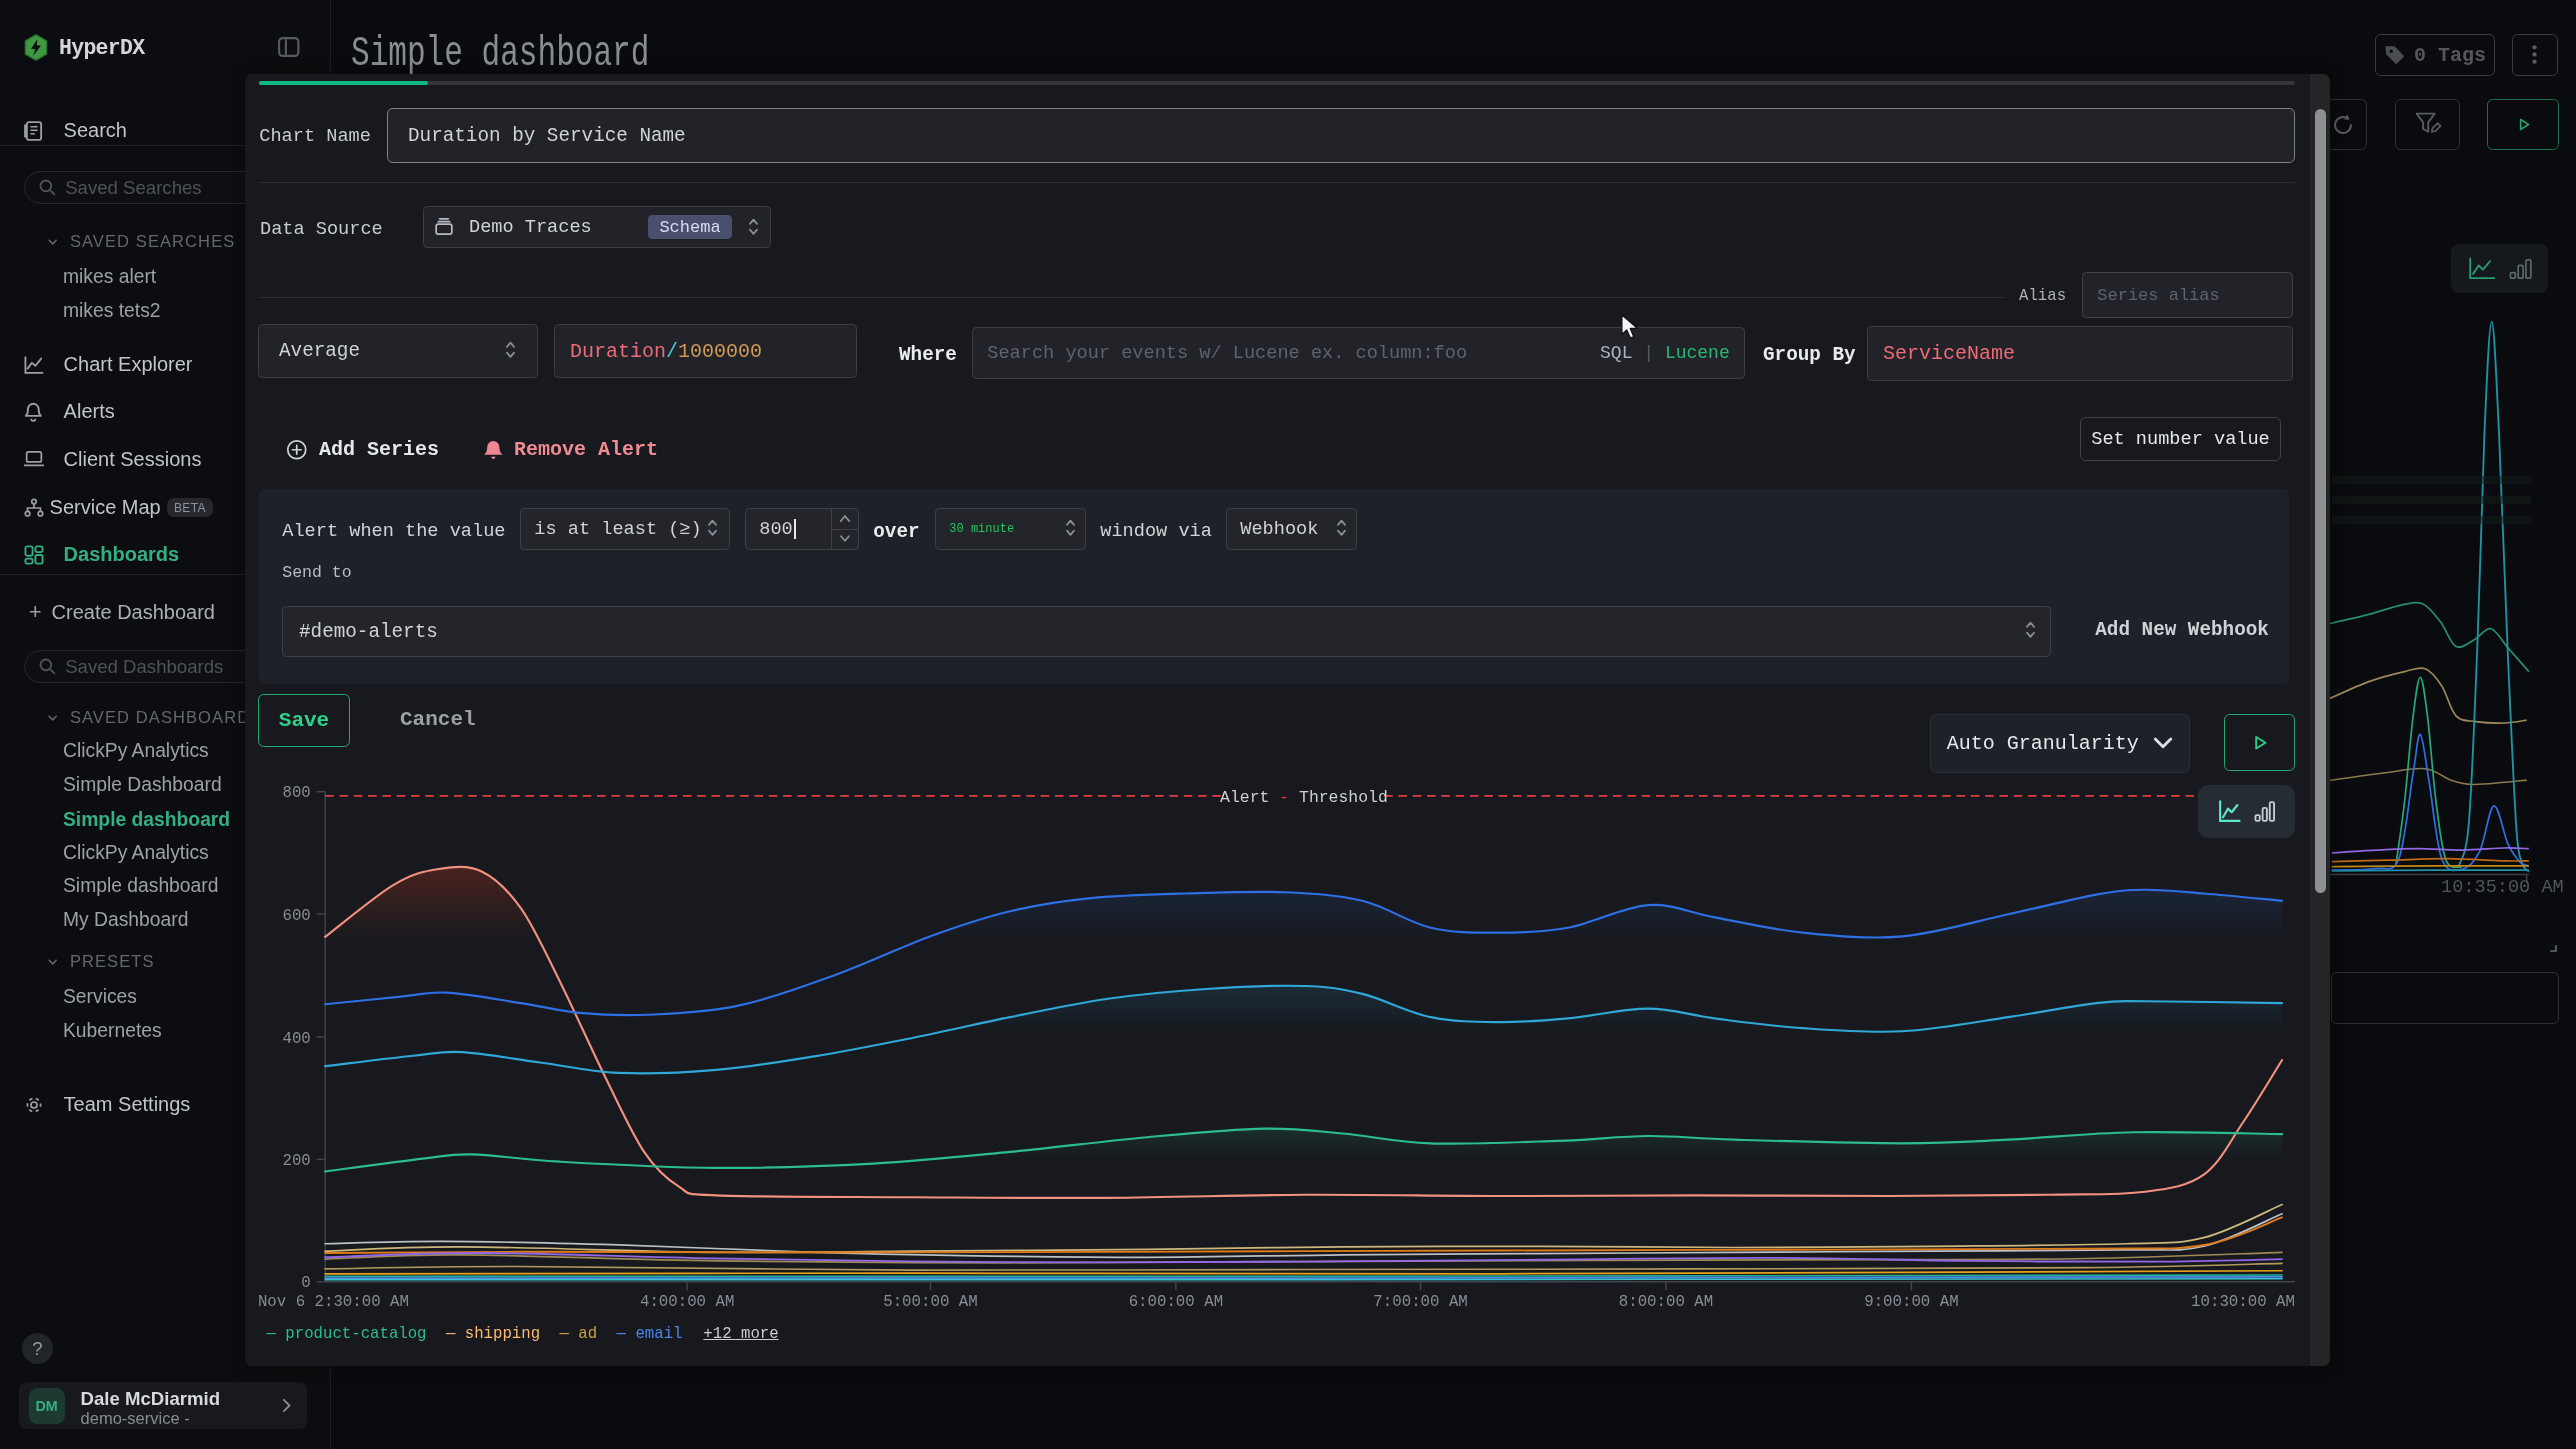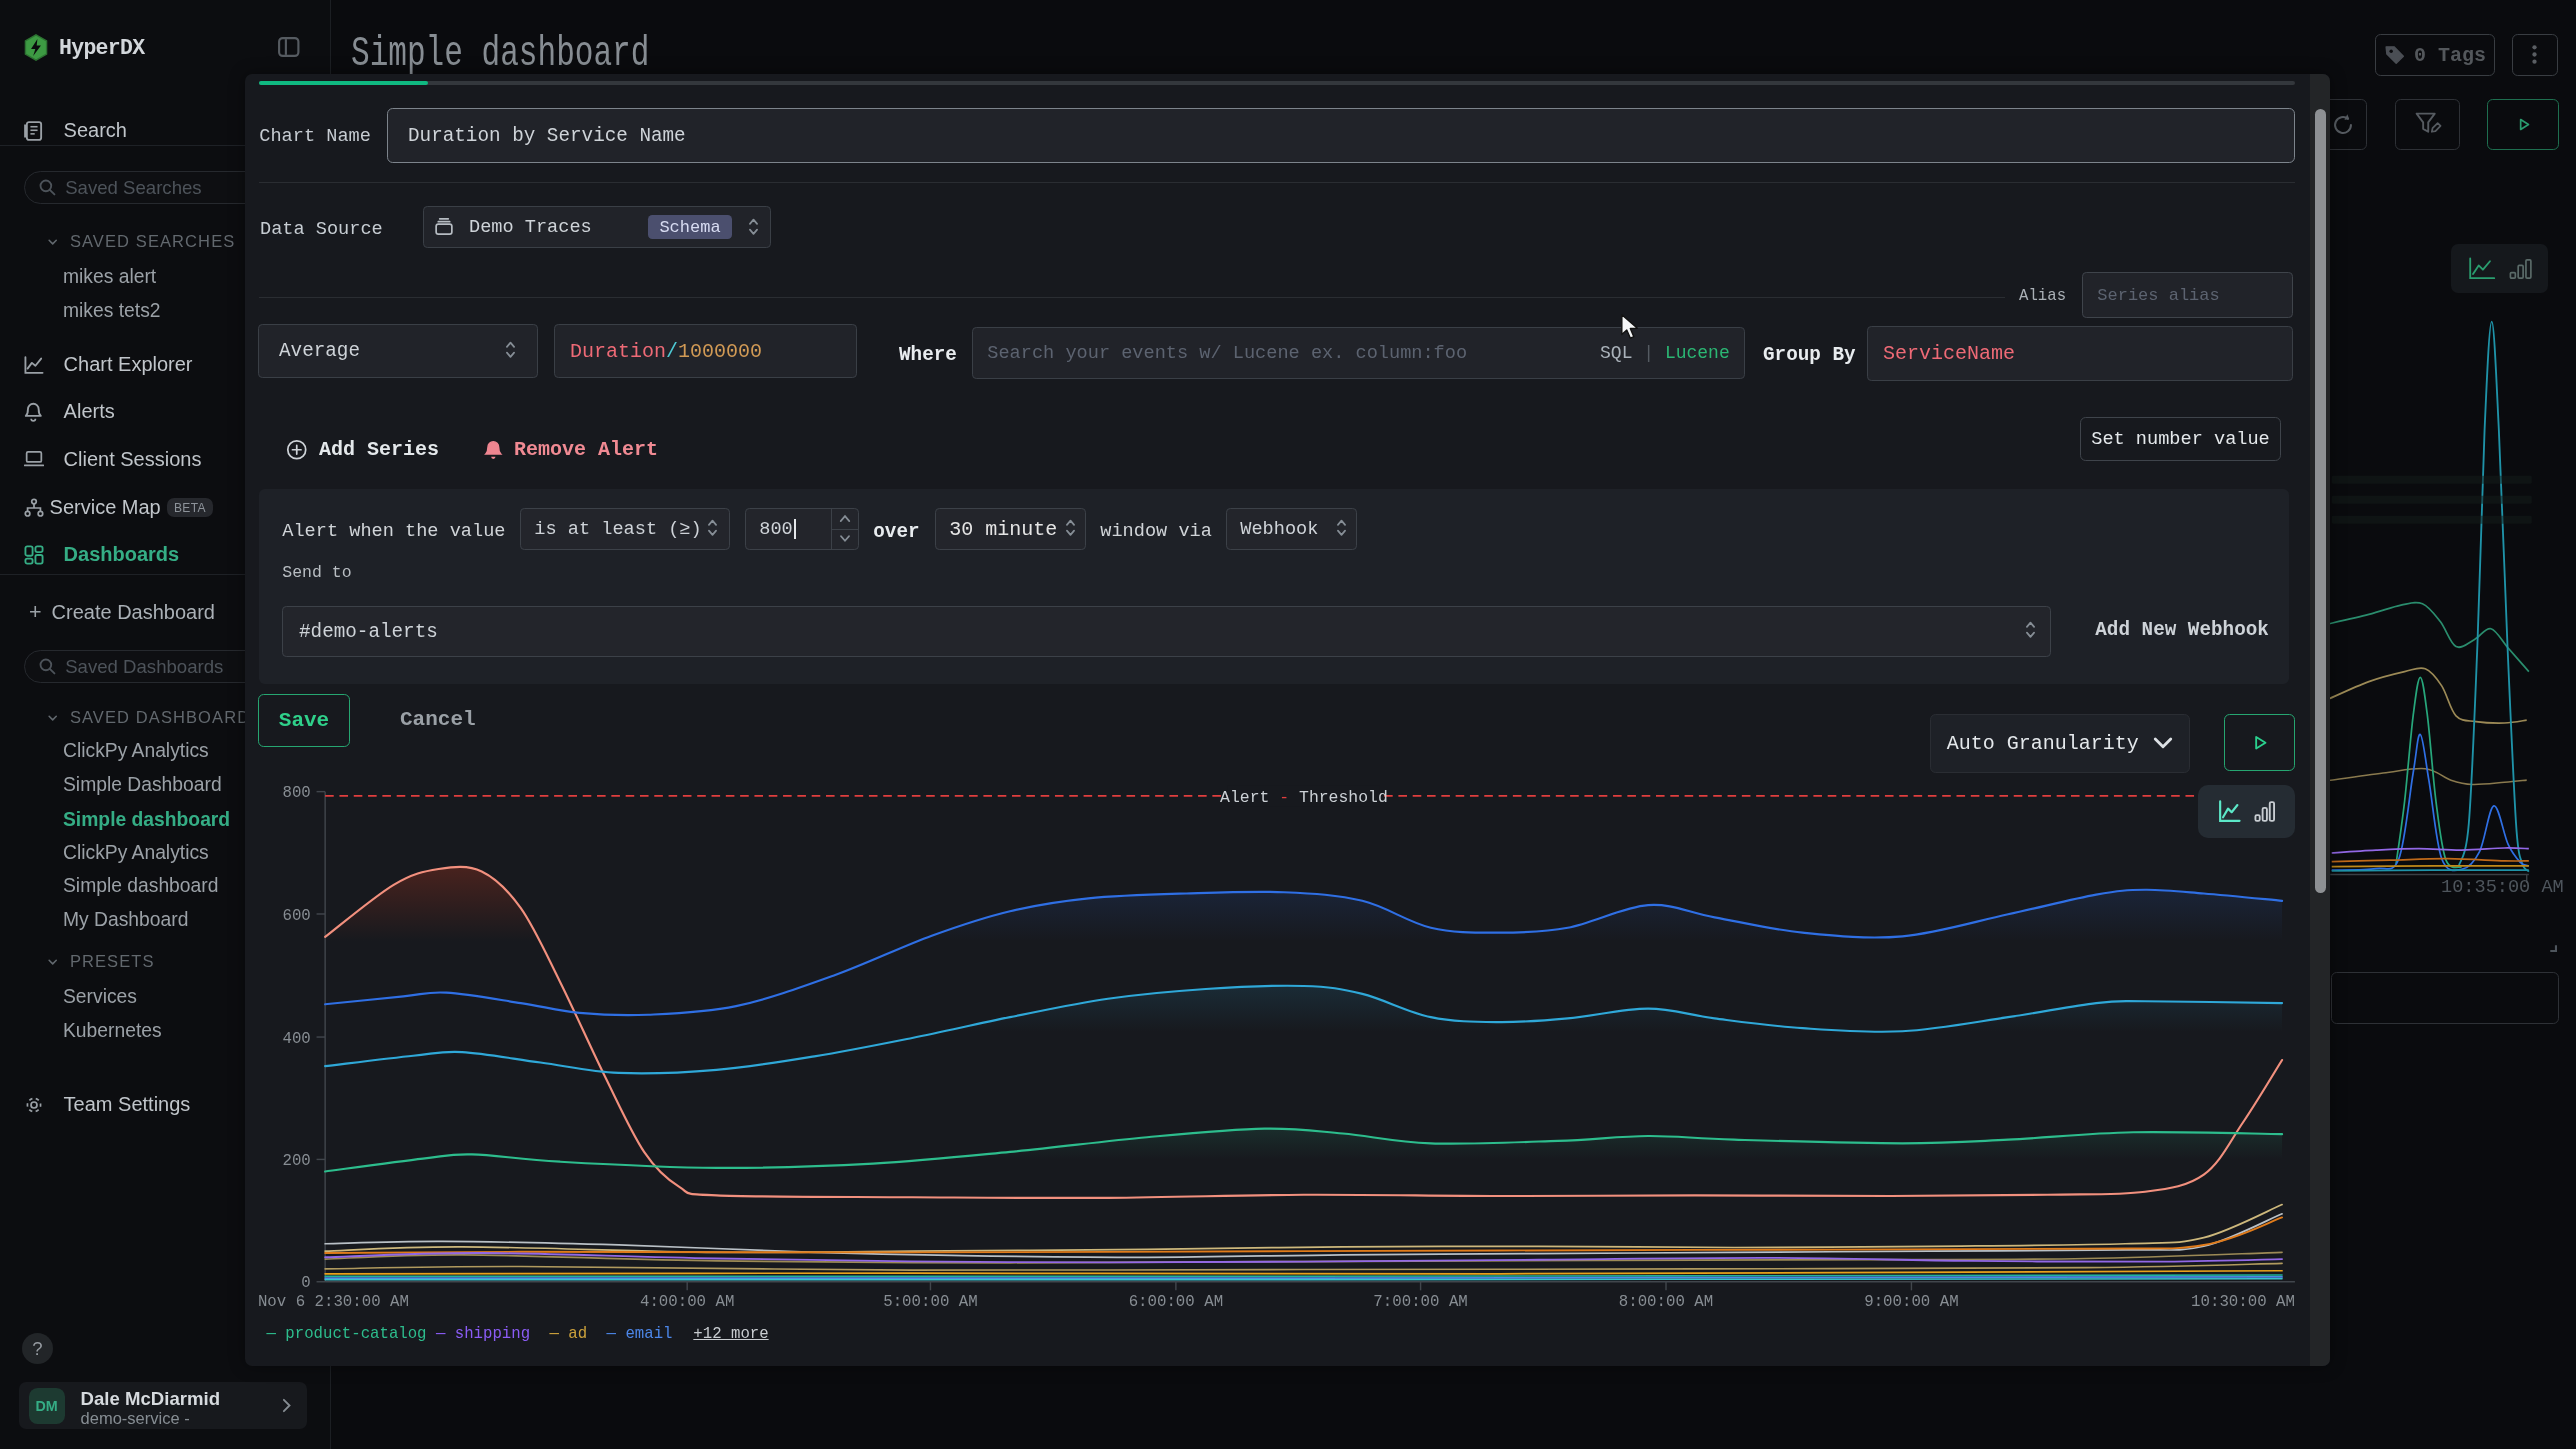--- a/index.html
+++ b/index.html
@@ -290,21 +290,21 @@
 <svg width="26" height="19.3" viewBox="0 0 36 27">
               <path d="M12 17 L18 10 L24 17" fill="none" stroke="#868e96" stroke-width="2.4" stroke-linecap="round"></path>
             </svg>
 <svg width="26" height="19.3" viewBox="0 0 36 27" style="border-top:1.4px solid #3c4148">
               <path d="M12 9 L18 16 L24 9" fill="none" stroke="#868e96" stroke-width="2.4" stroke-linecap="round"></path>
             </svg>
           </span>
         </div>
 <div class="abs" style="left:614px;top:31.5px;font-size:19.3px;font-weight:bold;color:#e8ecef">over</div>
 <div class="abs row" style="left:676px;top:19.3px;width:151px;height:42px;background:#23252b;border:1.4px solid #3c4148;border-radius:4.3px;padding:0 8.6px 0 13px">
-          <span style="font-size:20px;color:#e5e5e5">30 minute</span>
+          <span style="font-size:12px;color:#22c55e">30 minute</span>
           <span style="margin-left:auto"><svg width="13" height="21.5" viewBox="0 0 18 30" style="">
               <path d="M4 11 L9 5 L14 11" fill="none" stroke="#868e96" stroke-width="2.4" stroke-linecap="round" stroke-linejoin="round"></path>
               <path d="M4 19 L9 25 L14 19" fill="none" stroke="#868e96" stroke-width="2.4" stroke-linecap="round" stroke-linejoin="round"></path>
             </svg></span>
         </div>
 <div class="abs lbl" style="left:841px;top:31.5px;color:#d0d4d8">window via</div>
 <div class="abs row" style="left:967px;top:19.3px;width:131px;height:42px;background:#23252b;border:1.4px solid #3c4148;border-radius:4.3px;padding:0 8.6px 0 13px">
           <span style="font-size:18.6px;color:#ced3d8">Webhook</span>
           <span style="margin-left:auto"><svg width="13" height="21.5" viewBox="0 0 18 30" style="">
               <path d="M4 11 L9 5 L14 11" fill="none" stroke="#868e96" stroke-width="2.4" stroke-linecap="round" stroke-linejoin="round"></path>
@@ -340,21 +340,21 @@
           <path d="M7 24 L14 12 L19 17 L27 7" fill="none" stroke="#5ce8c8" stroke-width="3" stroke-linecap="round" stroke-linejoin="round"></path>
         </svg>
         <svg width="21.5" height="23" viewBox="0 0 30 32" style="">
           <rect x="2" y="21" width="6" height="8" rx="2" fill="none" stroke="#c8cdd2" stroke-width="2.6"></rect>
           <rect x="12" y="11" width="6" height="18" rx="2" fill="none" stroke="#c8cdd2" stroke-width="2.6"></rect>
           <rect x="22" y="3" width="6" height="26" rx="2" fill="none" stroke="#c8cdd2" stroke-width="2.6"></rect>
         </svg>
       </div>
 <div class="abs" style="left:21.5px;top:1251px;font-size:15.7px">
 <span style="color:#2dbd8d">— product-catalog</span>
-<span style="color:#8b5cf6;">— shipping</span>
+<span style="color:#fdba74;margin-left:10px">— shipping</span>
 <span style="color:#cda23c;margin-left:10px">— ad</span>
 <span style="color:#4c86e8;margin-left:10px">— email</span>
 <span style="color:#c8ccd0;margin-left:11.4px;text-decoration:underline">+12 more</span>
 </div>
 <div class="abs" style="left:2065px;top:0;width:20px;height:1292px;background:#232527;border-radius:0 7.2px 7.2px 0"></div>
 <div class="abs" style="left:2070px;top:35px;width:10.7px;height:784px;background:#8e9194;border-radius:5.7px"></div>
 </div>
 <svg class="abs" style="left:245px;top:773px" width="2085" height="551" viewBox="0 0 2914 770">
       <defs>
         <linearGradient id="gSal" x1="0" y1="134" x2="0" y2="235" gradientUnits="userSpaceOnUse">

